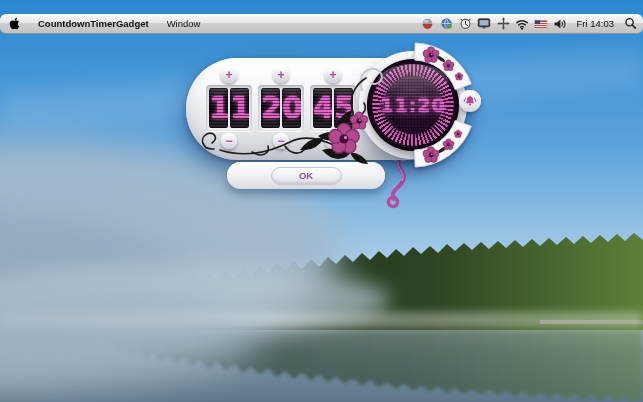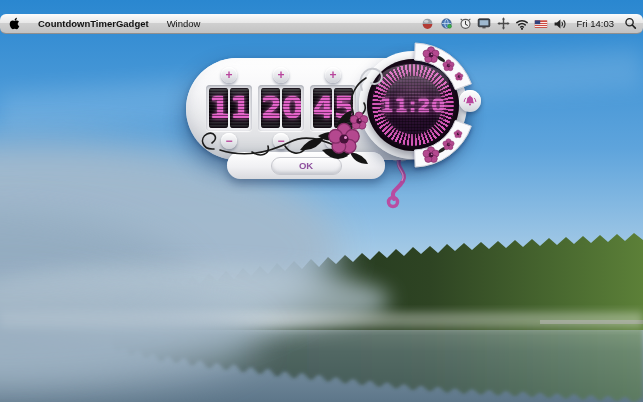--- a/index.html
+++ b/index.html
@@ -62,21 +62,21 @@
     text-shadow:0 0 5px rgba(255,120,230,.8),0 0 1px #ff9ae4;}
   .tile:after{content:"";position:absolute;inset:0;
     background:repeating-linear-gradient(180deg,rgba(15,0,15,.5) 0 1px,rgba(255,255,255,.06) 1px 2px,rgba(15,0,15,0) 2px 3px);}
   
   .deco{position:absolute;left:180px;top:38px;z-index:5;pointer-events:none;}
   
   .bell-btn{position:absolute;left:459px;top:90px;width:22px;height:22px;border-radius:50%;border:none;padding:2px;z-index:6;
     background:linear-gradient(180deg,#ffffff 0%,#e8e9ed 60%,#d2d4da 100%);
     box-shadow:0 2px 4px rgba(16,28,60,.4),inset 0 1px 1px #fff;display:flex;align-items:center;justify-content:center;}
   
-  .okbar{position:absolute;left:227px;top:152px;width:158px;height:27px;border-radius:14px;z-index:2;
+  .okbar{position:absolute;left:227px;top:162px;width:158px;height:27px;border-radius:14px;z-index:2;
     background:linear-gradient(180deg,#ffffff 0%,#f0f0f3 55%,#d9dade 100%);
     box-shadow:0 5px 10px rgba(8,28,68,.35),inset 0 1px 1px #fff;
     display:flex;align-items:center;justify-content:center;gap:5px;}
   .bar-btn{width:71px;height:18px;border-radius:9px;border:1px solid #c6c7cd;padding:0;
     background:linear-gradient(180deg,#fdfdfe 0%,#f0f0f3 55%,#e1e2e6 100%);
     box-shadow:inset 0 -2px 3px rgba(150,152,162,.35),inset 0 1px 1px #fff;
     font:bold 9.5px/16px "Liberation Sans",sans-serif;color:#8e4f9e;text-align:center;}
   .cord{position:absolute;left:380px;top:144px;z-index:1;pointer-events:none;}
 </style>
 </head>

